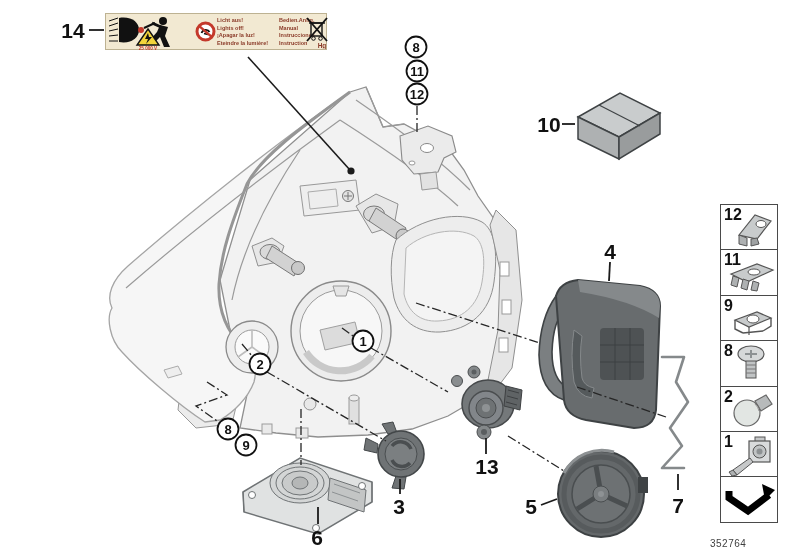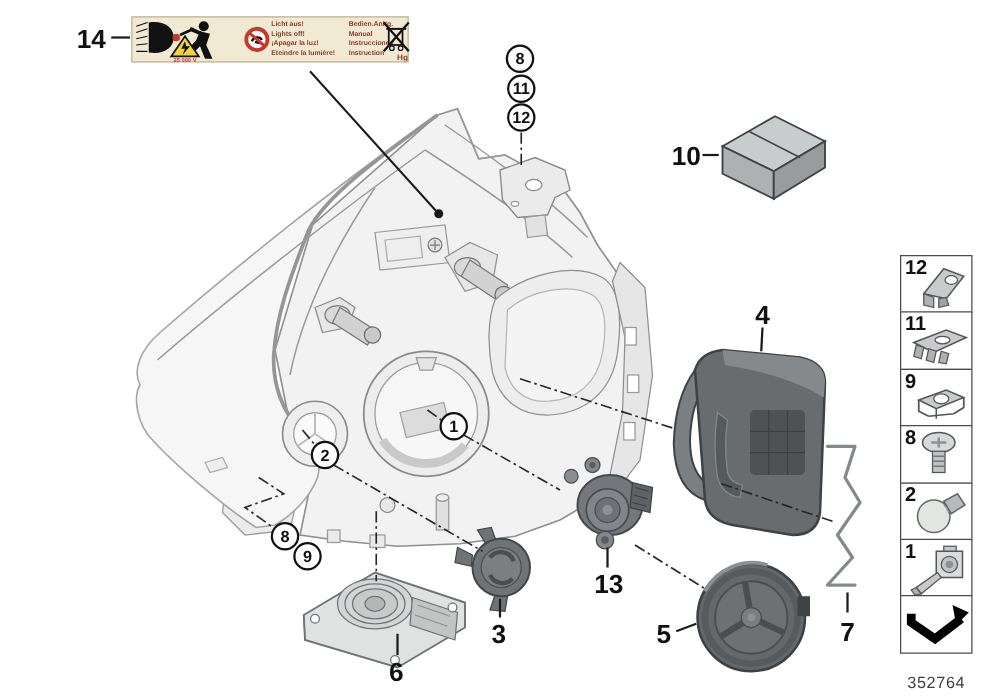--- a/index.html
+++ b/index.html
@@ -22,22 +22,22 @@
   .warn .c1{left:111px;}
   .warn .c2{left:173px;}
   .warn .bin{position:absolute;left:200px;top:2px;}
   
   .sidebar{position:absolute;left:720px;top:204px;width:58px;}
   .sb-box{position:relative;width:58px;height:47px;border:1.6px solid #4a4a4a;
           box-sizing:border-box;margin-top:-1.6px;background:#fff;}
   .sb-box:first-child{margin-top:0;}
   .sb-num{position:absolute;left:3px;top:1px;font-size:16px;font-weight:700;color:#111;}
   .sb-ic{position:absolute;left:0;top:0;}
-  .docnum{position:absolute;left:710px;top:538px;width:78px;text-align:center;
-          font-size:13px;color:#3f3f3f;letter-spacing:.5px;}
+  .docnum{position:absolute;left:710px;top:538px;width:78px;
+          font-size:10px;color:#3f3f3f;letter-spacing:.5px;}
 </style>
 </head>
 <body>
 
 <div class="stage">
 
 <svg id="art" width="800" height="560" viewBox="0 0 800 560">
 
   <g>
     <path d="M350,92 L366,87 L383,127 L404,124 L448,148 L464,170 L478,196 L506,236

